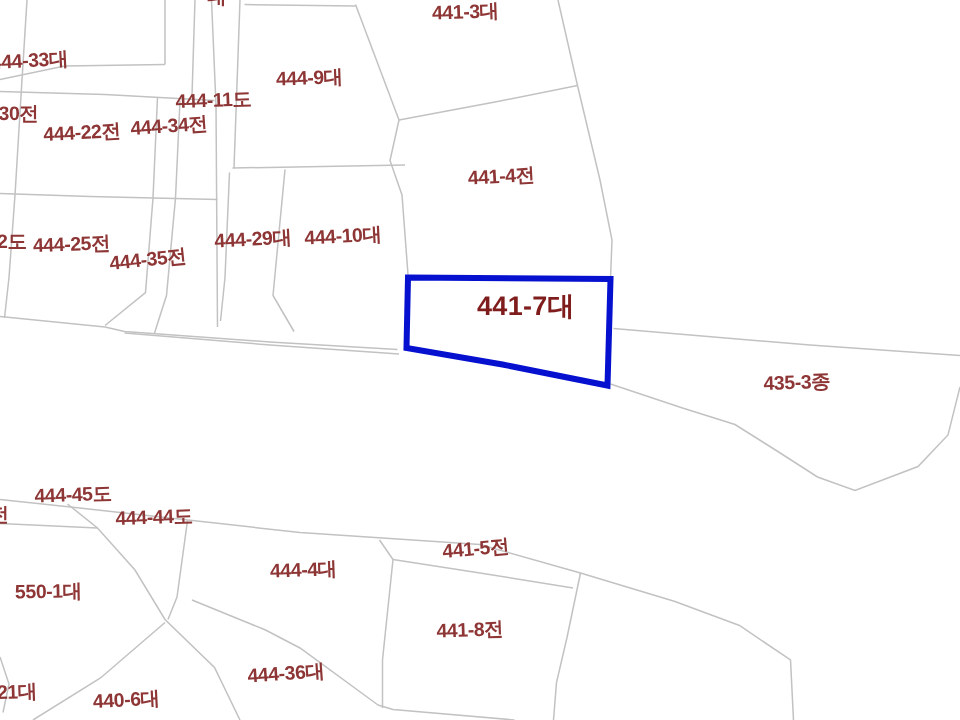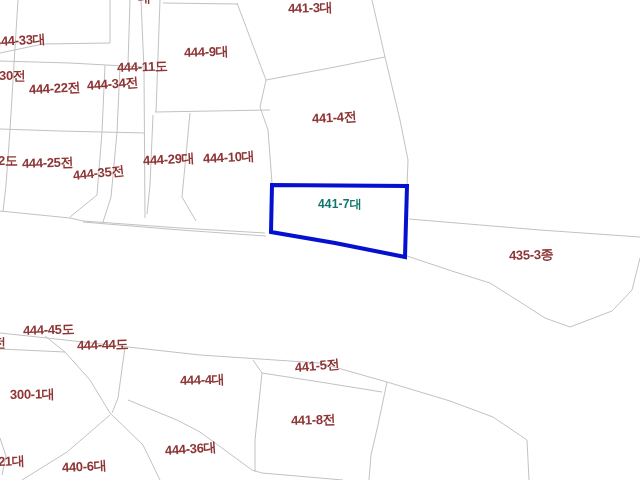--- a/index.html
+++ b/index.html
@@ -7,21 +7,21 @@
     position:relative;width:640px;height:480px;overflow:hidden;
     background:#ffffff;font-family:"Liberation Sans","DejaVu Sans",sans-serif;
   }
   #stage svg{position:absolute;left:0;top:0;}
   .lbl{
     position:absolute;white-space:nowrap;
     font-size:13px;font-weight:bold;letter-spacing:-0.3px;
     color:#8e3535;transform-origin:left center;line-height:14px;
   }
   .lbl.sel{
-    color:#0f766e;font-size:12px;letter-spacing:0.2px;
+    color:#7f1d1d;font-size:18px;letter-spacing:0.2px;
   }
 </style>
 </head>
 <body>
 
 <div id="stage">
 
   <svg width="640" height="480" viewBox="0 0 640 480">
     <g fill="none" stroke="#c2c2c2" stroke-width="1">
 
@@ -81,21 +81,21 @@
   <div class="lbl" style="left:-2px;top:154px;transform:rotate(0deg)">2도</div>
   <div class="lbl" style="left:22px;top:157px;transform:rotate(-2deg)">444-25전</div>
   <div class="lbl" style="left:73px;top:169px;transform:rotate(-6deg)">444-35전</div>
   <div class="lbl" style="left:143px;top:154px;transform:rotate(-3deg)">444-29대</div>
   <div class="lbl" style="left:203px;top:152px;transform:rotate(-3deg)">444-10대</div>
   <div class="lbl sel" style="left:318px;top:197px">441-7대</div>
   <div class="lbl" style="left:509px;top:249px;transform:rotate(-2deg)">435-3종</div>
   <div class="lbl" style="left:23px;top:324px;transform:rotate(-2deg)">444-45도</div>
   <div class="lbl" style="left:77px;top:339px;transform:rotate(-2deg)">444-44도</div>
   <div class="lbl" style="left:-7px;top:336px;transform:rotate(0deg)">전</div>
-  <div class="lbl" style="left:10px;top:388px;transform:rotate(-1deg)">300-1대</div>
+  <div class="lbl" style="left:10px;top:388px;transform:rotate(-1deg)">550-1대</div>
   <div class="lbl" style="left:180px;top:374px;transform:rotate(-2deg)">444-4대</div>
   <div class="lbl" style="left:295px;top:361px;transform:rotate(-5deg)">441-5전</div>
   <div class="lbl" style="left:291px;top:414px;transform:rotate(-2deg)">441-8전</div>
   <div class="lbl" style="left:165px;top:444px;transform:rotate(-4deg)">444-36대</div>
   <div class="lbl" style="left:62px;top:461px;transform:rotate(-3deg)">440-6대</div>
   <div class="lbl" style="left:-2px;top:455px;transform:rotate(-2deg)">21대</div>
   <div class="lbl" style="left:138px;top:-9px;transform:rotate(0deg)">대</div>
 
 </div>
 

